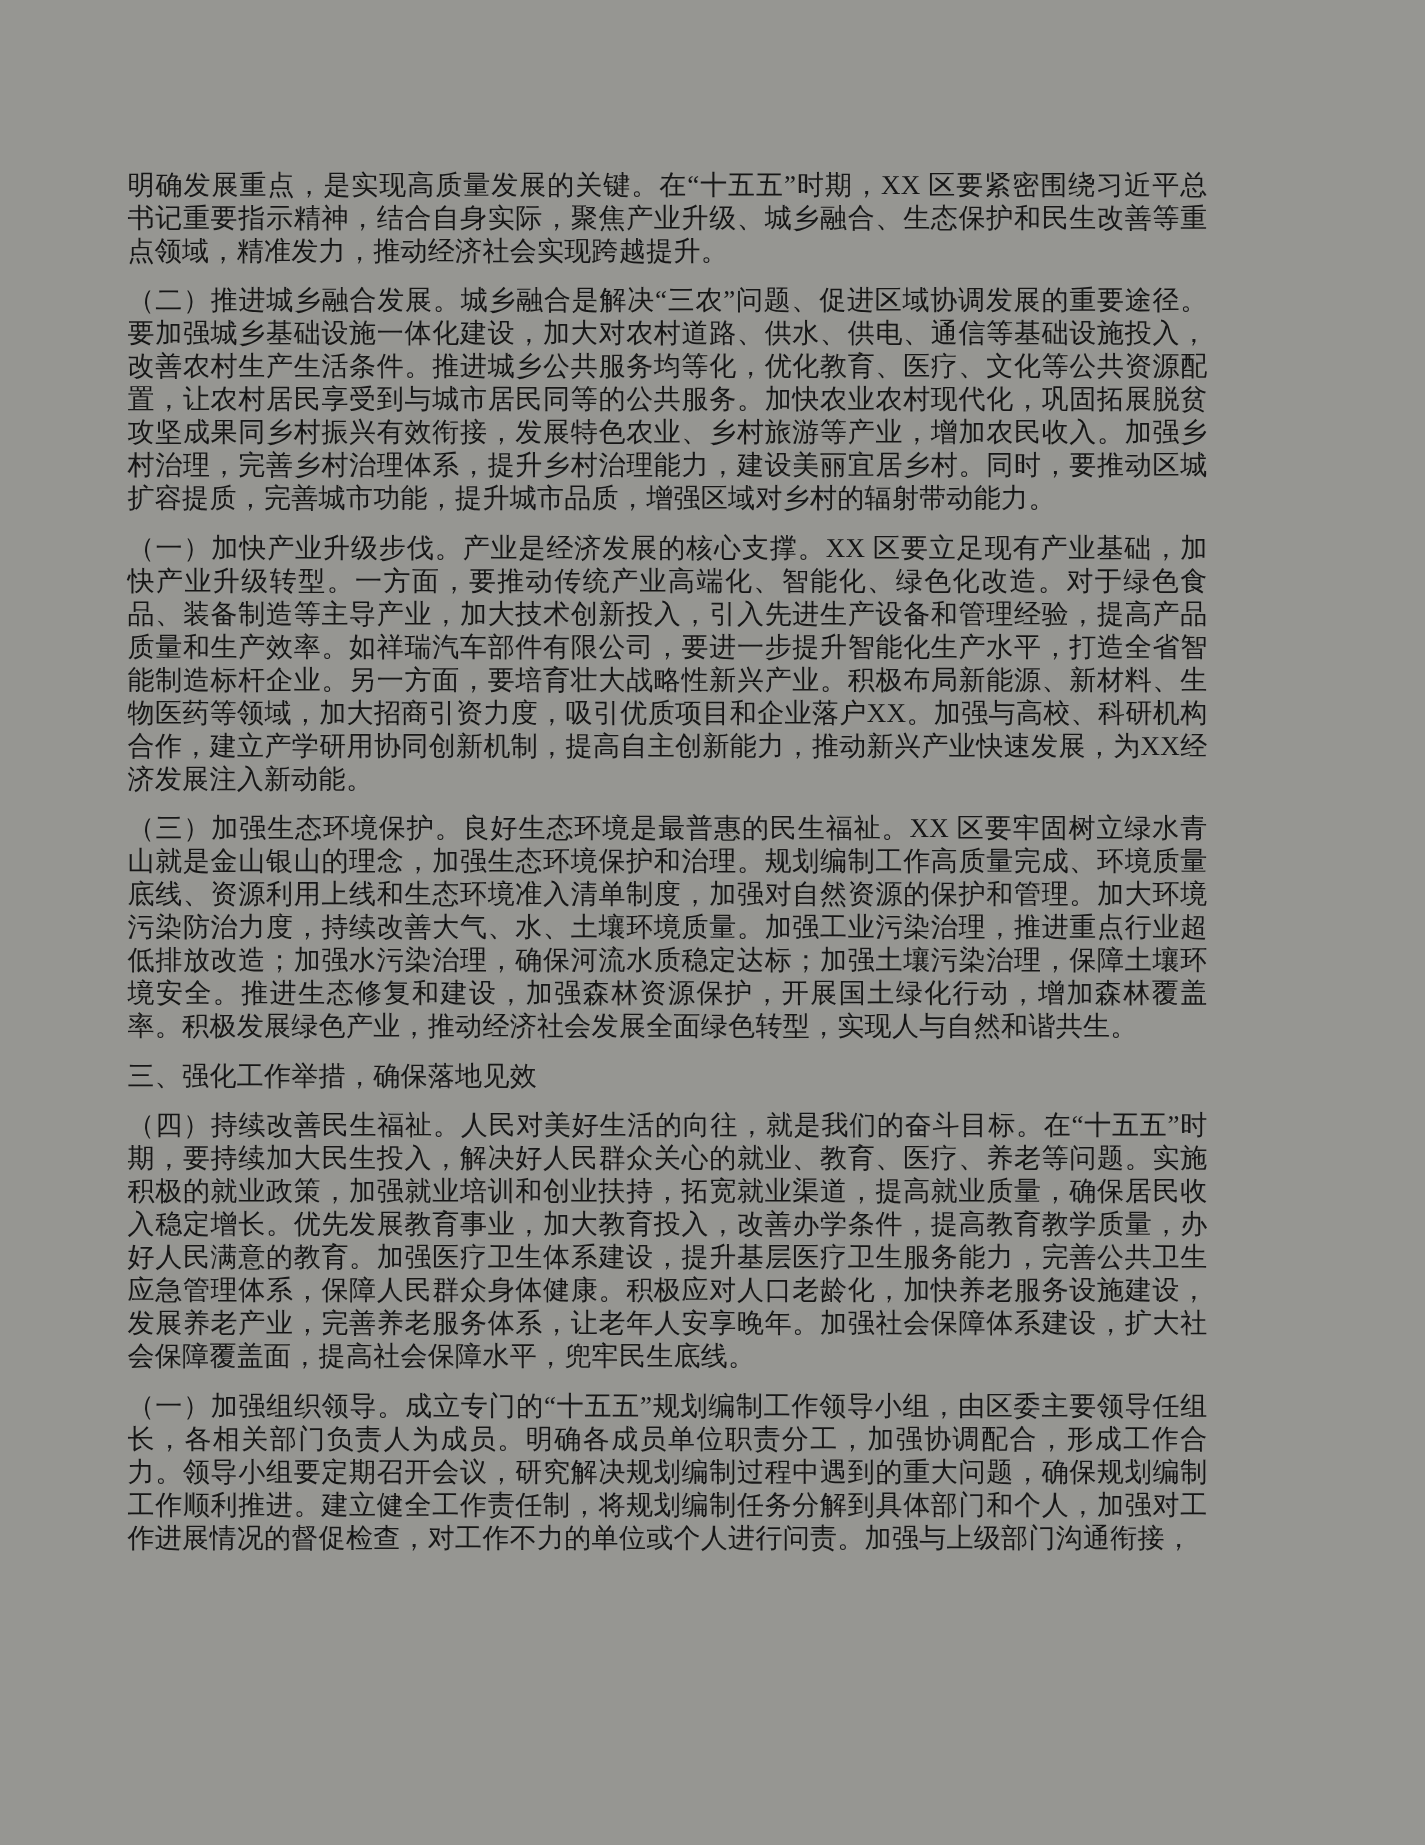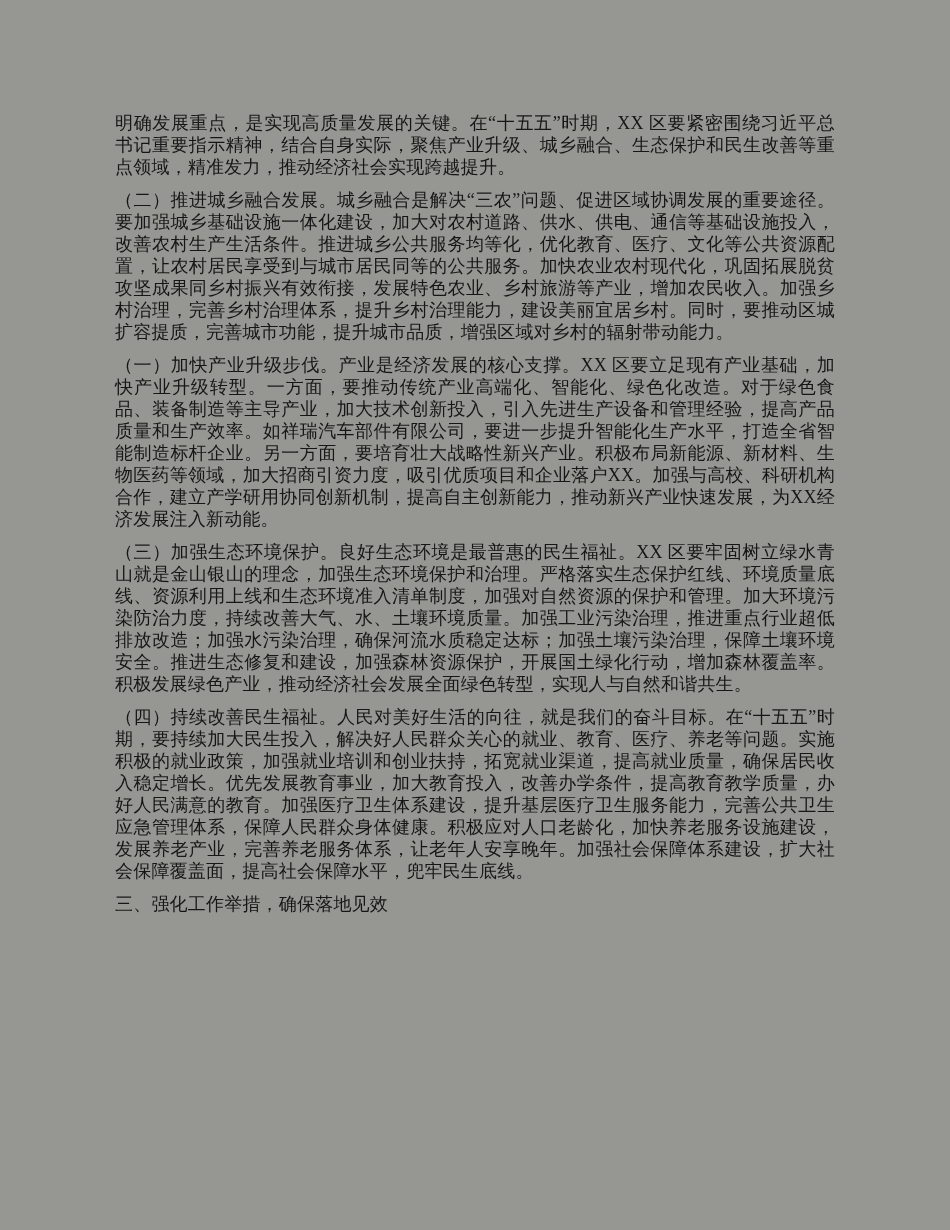--- a/index.html
+++ b/index.html
@@ -13,21 +13,21 @@
   body{
     width:950px;
     height:1230px;
     overflow:hidden;
     background:var(--page-background);
   }
   .page{
     box-sizing:border-box;
     width:950px;
     height:1230px;
-    padding:112px 115px 0 115px;
+    padding:112px 115px 0 85px;
     background:var(--page-background);
   }
   .doc{
     width:720px;
   }
   .doc p{
     margin:0 0 11px 0;
     font-family:"Liberation Serif","DejaVu Serif",serif;
     font-size:18px;
     line-height:22px;
@@ -38,17 +38,18 @@
   }
 </style>
 </head>
 <body>
 
 <div class="page">
   <div class="doc">
     <p>明确发展重点，是实现高质量发展的关键。在“十五五”时期，XX 区要紧密围绕习近平总书记重要指示精神，结合自身实际，聚焦产业升级、城乡融合、生态保护和民生改善等重点领域，精准发力，推动经济社会实现跨越提升。</p>
     <p>（二）推进城乡融合发展。城乡融合是解决“三农”问题、促进区域协调发展的重要途径。要加强城乡基础设施一体化建设，加大对农村道路、供水、供电、通信等基础设施投入，改善农村生产生活条件。推进城乡公共服务均等化，优化教育、医疗、文化等公共资源配置，让农村居民享受到与城市居民同等的公共服务。加快农业农村现代化，巩固拓展脱贫攻坚成果同乡村振兴有效衔接，发展特色农业、乡村旅游等产业，增加农民收入。加强乡村治理，完善乡村治理体系，提升乡村治理能力，建设美丽宜居乡村。同时，要推动区城扩容提质，完善城市功能，提升城市品质，增强区域对乡村的辐射带动能力。</p>
     <p>（一）加快产业升级步伐。产业是经济发展的核心支撑。XX 区要立足现有产业基础，加快产业升级转型。一方面，要推动传统产业高端化、智能化、绿色化改造。对于绿色食品、装备制造等主导产业，加大技术创新投入，引入先进生产设备和管理经验，提高产品质量和生产效率。如祥瑞汽车部件有限公司，要进一步提升智能化生产水平，打造全省智能制造标杆企业。另一方面，要培育壮大战略性新兴产业。积极布局新能源、新材料、生物医药等领域，加大招商引资力度，吸引优质项目和企业落户XX。加强与高校、科研机构合作，建立产学研用协同创新机制，提高自主创新能力，推动新兴产业快速发展，为XX经济发展注入新动能。</p>
-    <p>（三）加强生态环境保护。良好生态环境是最普惠的民生福祉。XX 区要牢固树立绿水青山就是金山银山的理念，加强生态环境保护和治理。严格落实生态保护红线、环境质量底线、资源利用上线和生态环境准入清单制度，加强对自然资源的保护和管理。加大环境污染防治力度，持续改善大气、水、土壤环境质量。加强工业污染治理，推进重点行业超低排放改造；加强水污染治理，确保河流水质稳定达标；加强土壤污染治理，保障土壤环境安全。推进生态修复和建设，加强森林资源保护，开展国土绿化行动，增加森林覆盖率。积极发展绿色产业，推动经济社会发展全面绿色转型，实现人与自然和谐共生。</p>
+    <p>（三）加强生态环境保护。良好生态环境是最普惠的民生福祉。XX 区要牢固树立绿水青山就是金山银山的理念，加强生态环境保护和治理。规划编制工作高质量完成、环境质量底线、资源利用上线和生态环境准入清单制度，加强对自然资源的保护和管理。加大环境污染防治力度，持续改善大气、水、土壤环境质量。加强工业污染治理，推进重点行业超低排放改造；加强水污染治理，确保河流水质稳定达标；加强土壤污染治理，保障土壤环境安全。推进生态修复和建设，加强森林资源保护，开展国土绿化行动，增加森林覆盖率。积极发展绿色产业，推动经济社会发展全面绿色转型，实现人与自然和谐共生。</p>
+    <p>三、强化工作举措，确保落地见效</p>
     <p>（四）持续改善民生福祉。人民对美好生活的向往，就是我们的奋斗目标。在“十五五”时期，要持续加大民生投入，解决好人民群众关心的就业、教育、医疗、养老等问题。实施积极的就业政策，加强就业培训和创业扶持，拓宽就业渠道，提高就业质量，确保居民收入稳定增长。优先发展教育事业，加大教育投入，改善办学条件，提高教育教学质量，办好人民满意的教育。加强医疗卫生体系建设，提升基层医疗卫生服务能力，完善公共卫生应急管理体系，保障人民群众身体健康。积极应对人口老龄化，加快养老服务设施建设，发展养老产业，完善养老服务体系，让老年人安享晚年。加强社会保障体系建设，扩大社会保障覆盖面，提高社会保障水平，兜牢民生底线。</p>
-    <p>三、强化工作举措，确保落地见效</p>
+    <p>（一）加强组织领导。成立专门的“十五五”规划编制工作领导小组，由区委主要领导任组长，各相关部门负责人为成员。明确各成员单位职责分工，加强协调配合，形成工作合力。领导小组要定期召开会议，研究解决规划编制过程中遇到的重大问题，确保规划编制工作顺利推进。建立健全工作责任制，将规划编制任务分解到具体部门和个人，加强对工作进展情况的督促检查，对工作不力的单位或个人进行问责。加强与上级部门沟通衔接，</p>
   </div>
 </div>
 
 </body></html>

